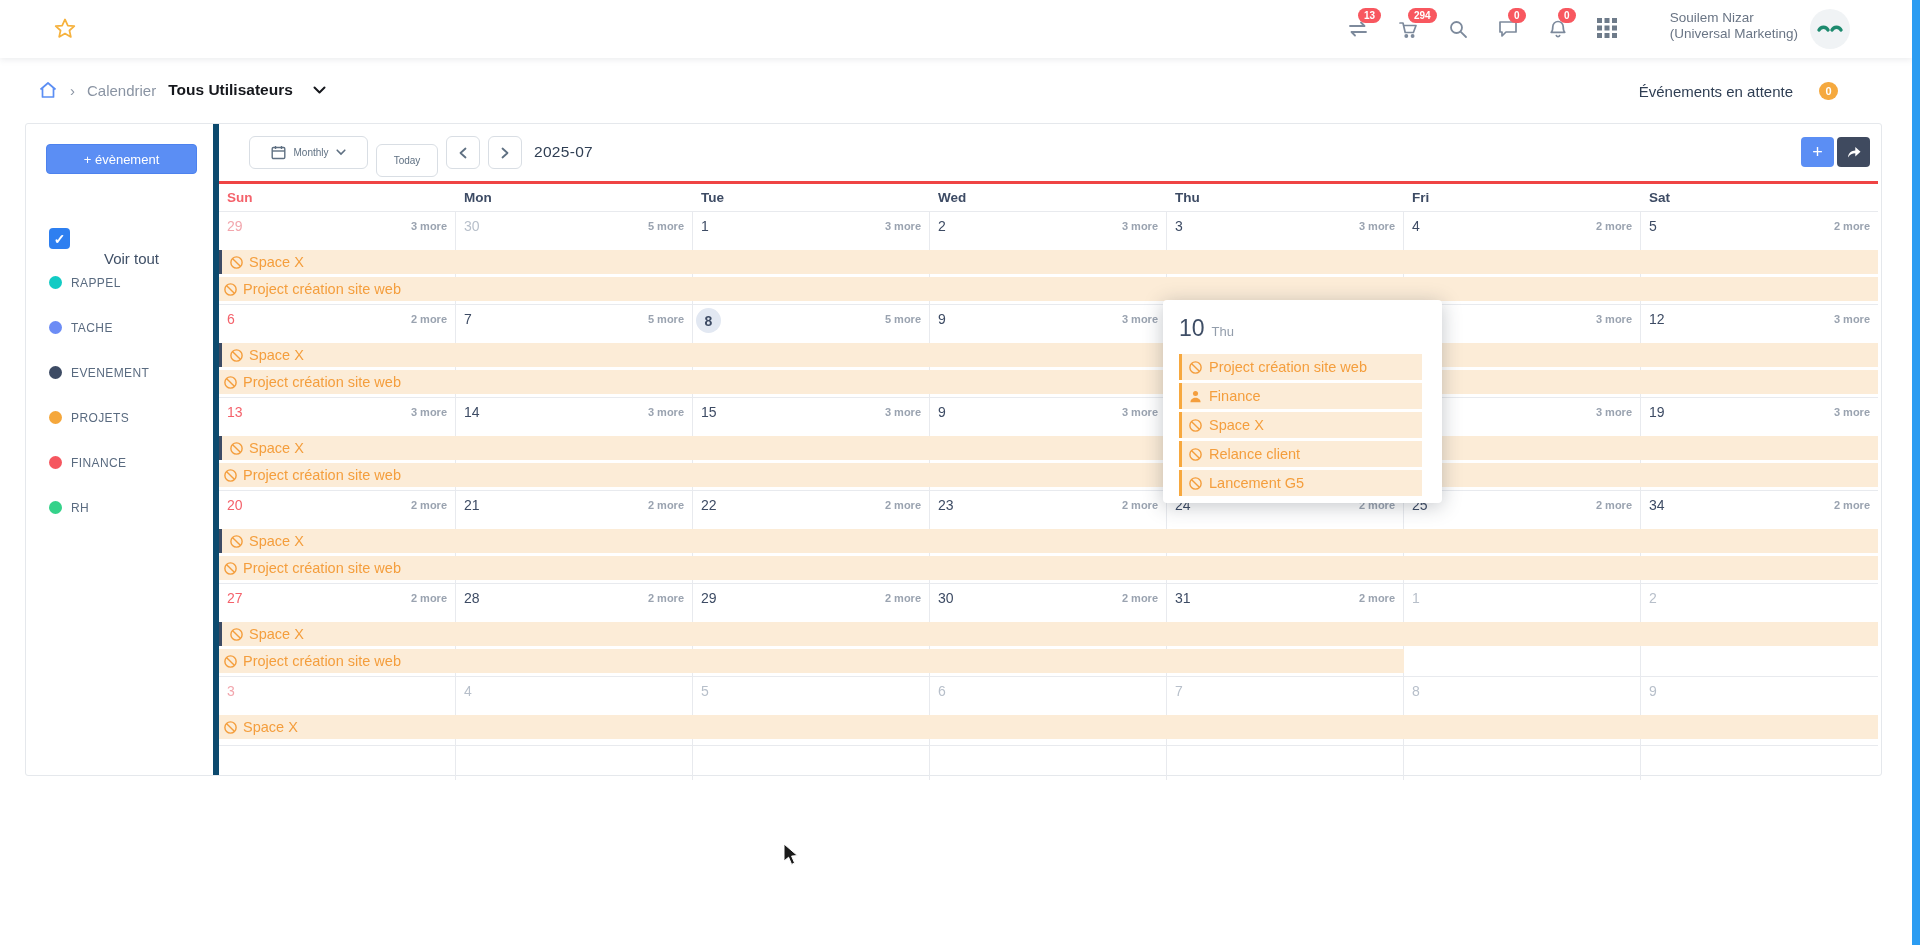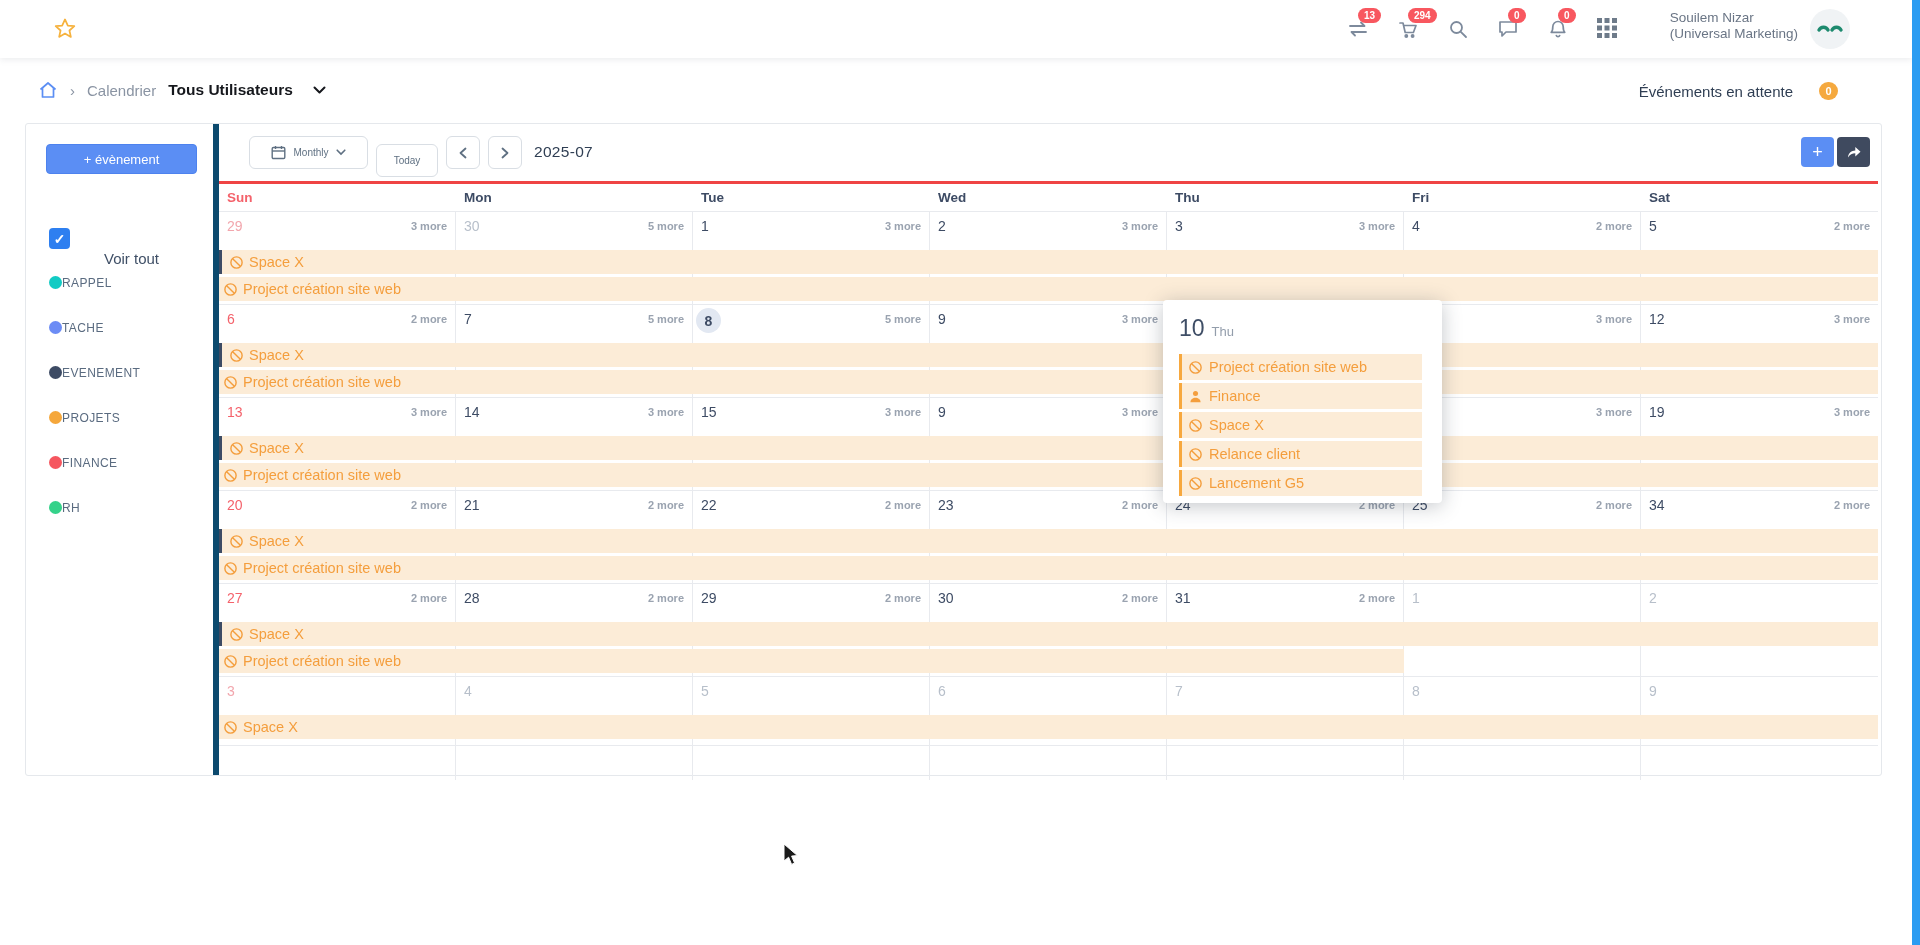--- a/index.html
+++ b/index.html
@@ -36,21 +36,21 @@
   
   .sidebar{position:absolute;left:0;top:0;width:193px;height:651px;border-right:6px solid #0c4a6e;}
   .add-event-btn{position:absolute;left:20px;top:20px;width:151px;height:30px;background:#5b8ef4;
                  color:#fff;border:1px solid #4d82ee;border-radius:4px;font-size:13px;cursor:pointer;
                  font-family:"Liberation Sans",sans-serif;}
   .viewall{position:absolute;left:23px;top:86px;display:flex;align-items:center;gap:34px;cursor:pointer;}
   .checkbox{width:21px;height:21px;background:#2e7ff0;border-radius:4px;color:#fff;display:flex;
             align-items:center;justify-content:center;font-size:14px;font-weight:bold;}
   .viewall-label{font-size:15px;color:#3f4f66;margin-top:40px;}
   .cat-list{list-style:none;position:absolute;left:23px;top:136px;width:160px;}
-  .cat-item{display:flex;align-items:center;gap:0;height:45px;cursor:pointer;}
+  .cat-item{display:flex;align-items:center;gap:9px;height:45px;cursor:pointer;}
   .cat-dot{width:13px;height:13px;border-radius:50%;flex:0 0 13px;}
   .cat-label{font-size:12px;color:#5a6b80;letter-spacing:.4px;}
   
   .tbtn{position:absolute;height:33px;border:1px solid #d9dee4;border-radius:6px;background:#fff;
         color:#5f7082;font-size:10px;display:flex;align-items:center;justify-content:center;gap:7px;
         cursor:pointer;font-family:"Liberation Sans",sans-serif;}
   .btn-view{left:223px;top:12px;width:119px;}
   .btn-today{left:350px;top:20px;width:62px;}
   .btn-prev{left:420px;top:12px;width:34px;color:#5b8ef4;}
   .btn-next{left:462px;top:12px;width:34px;color:#5b8ef4;}

